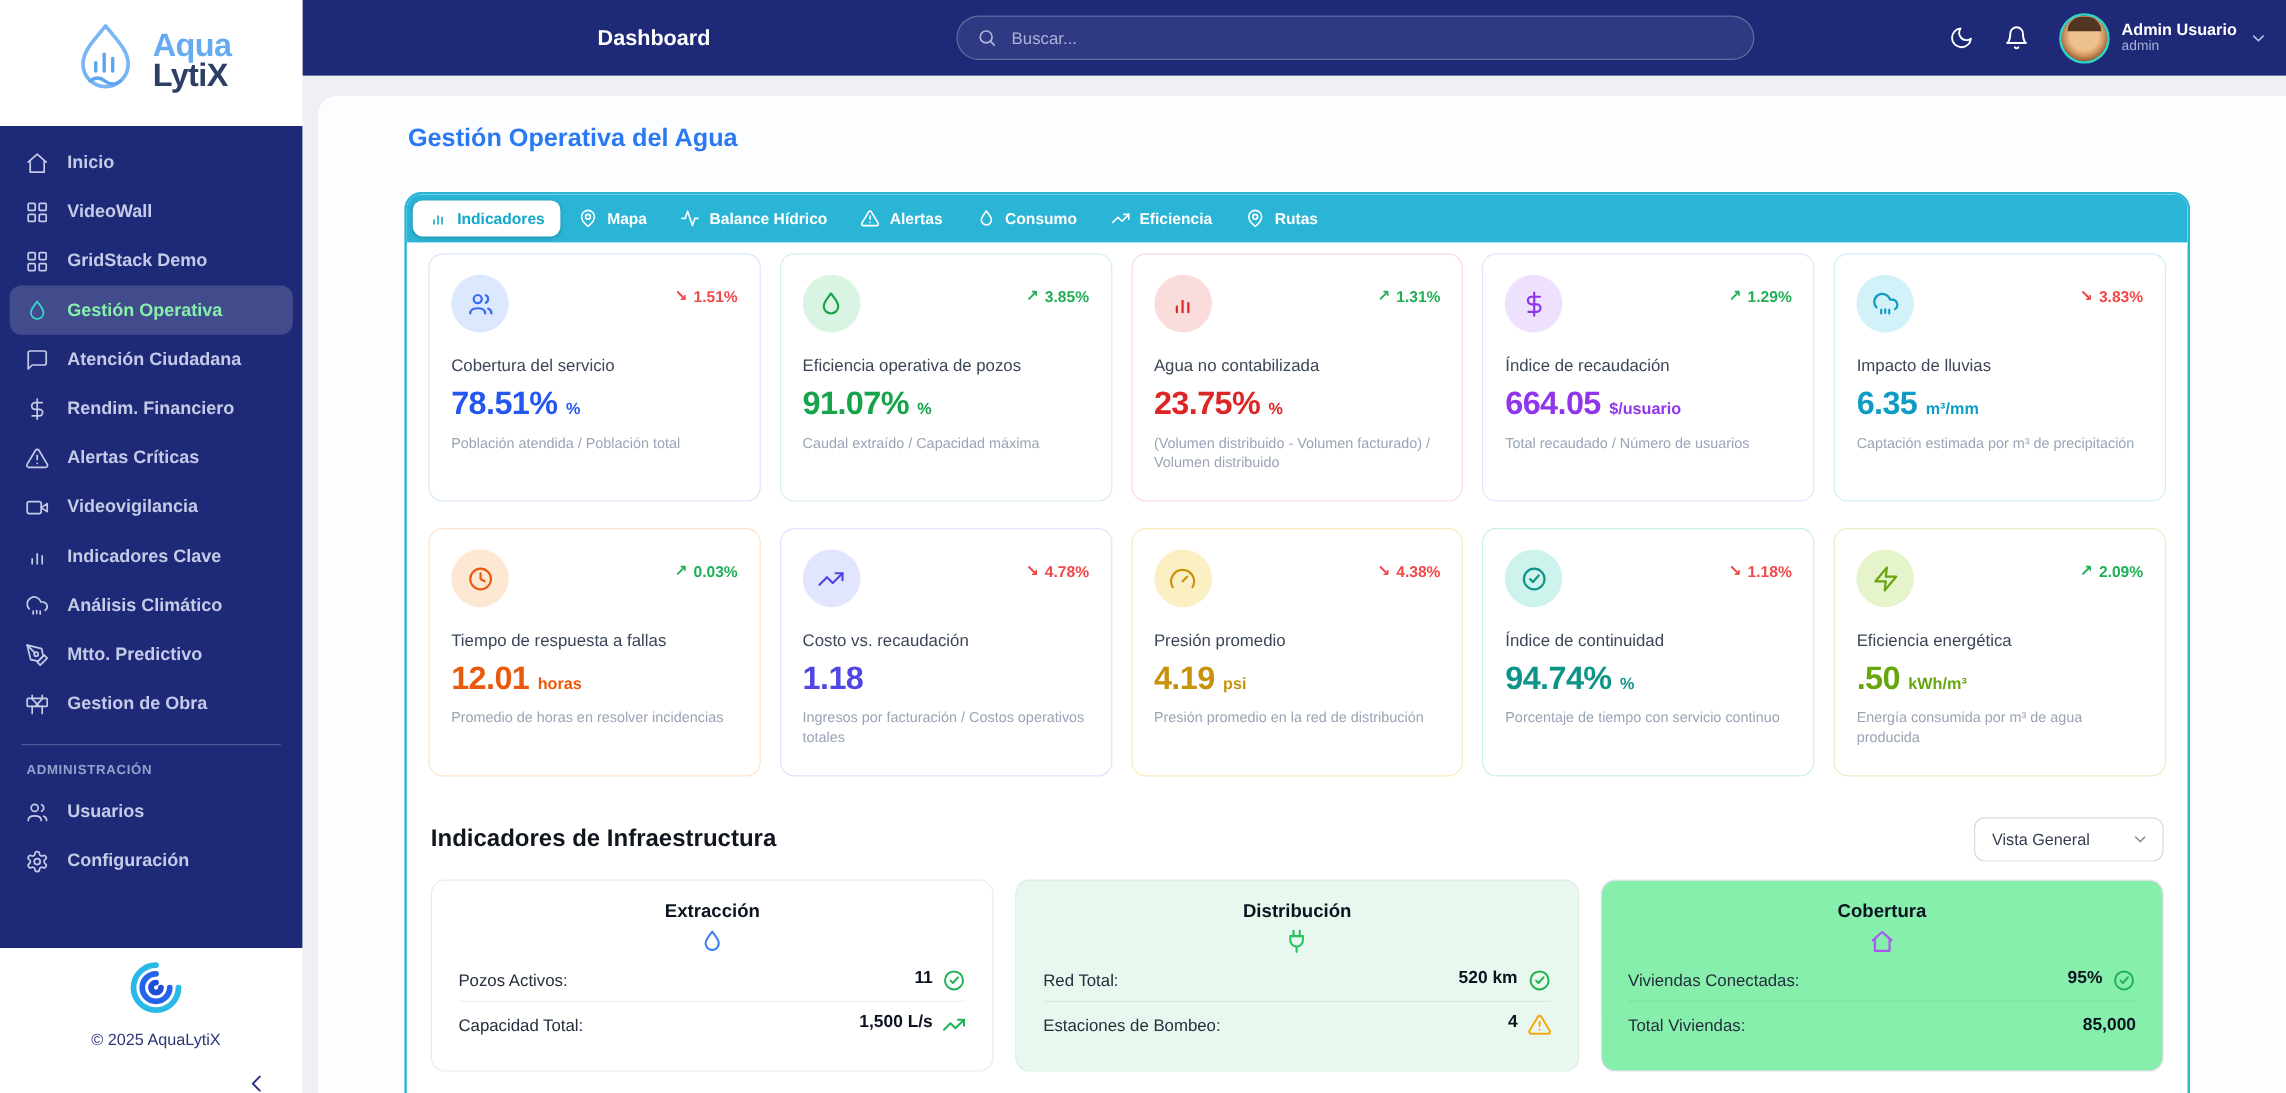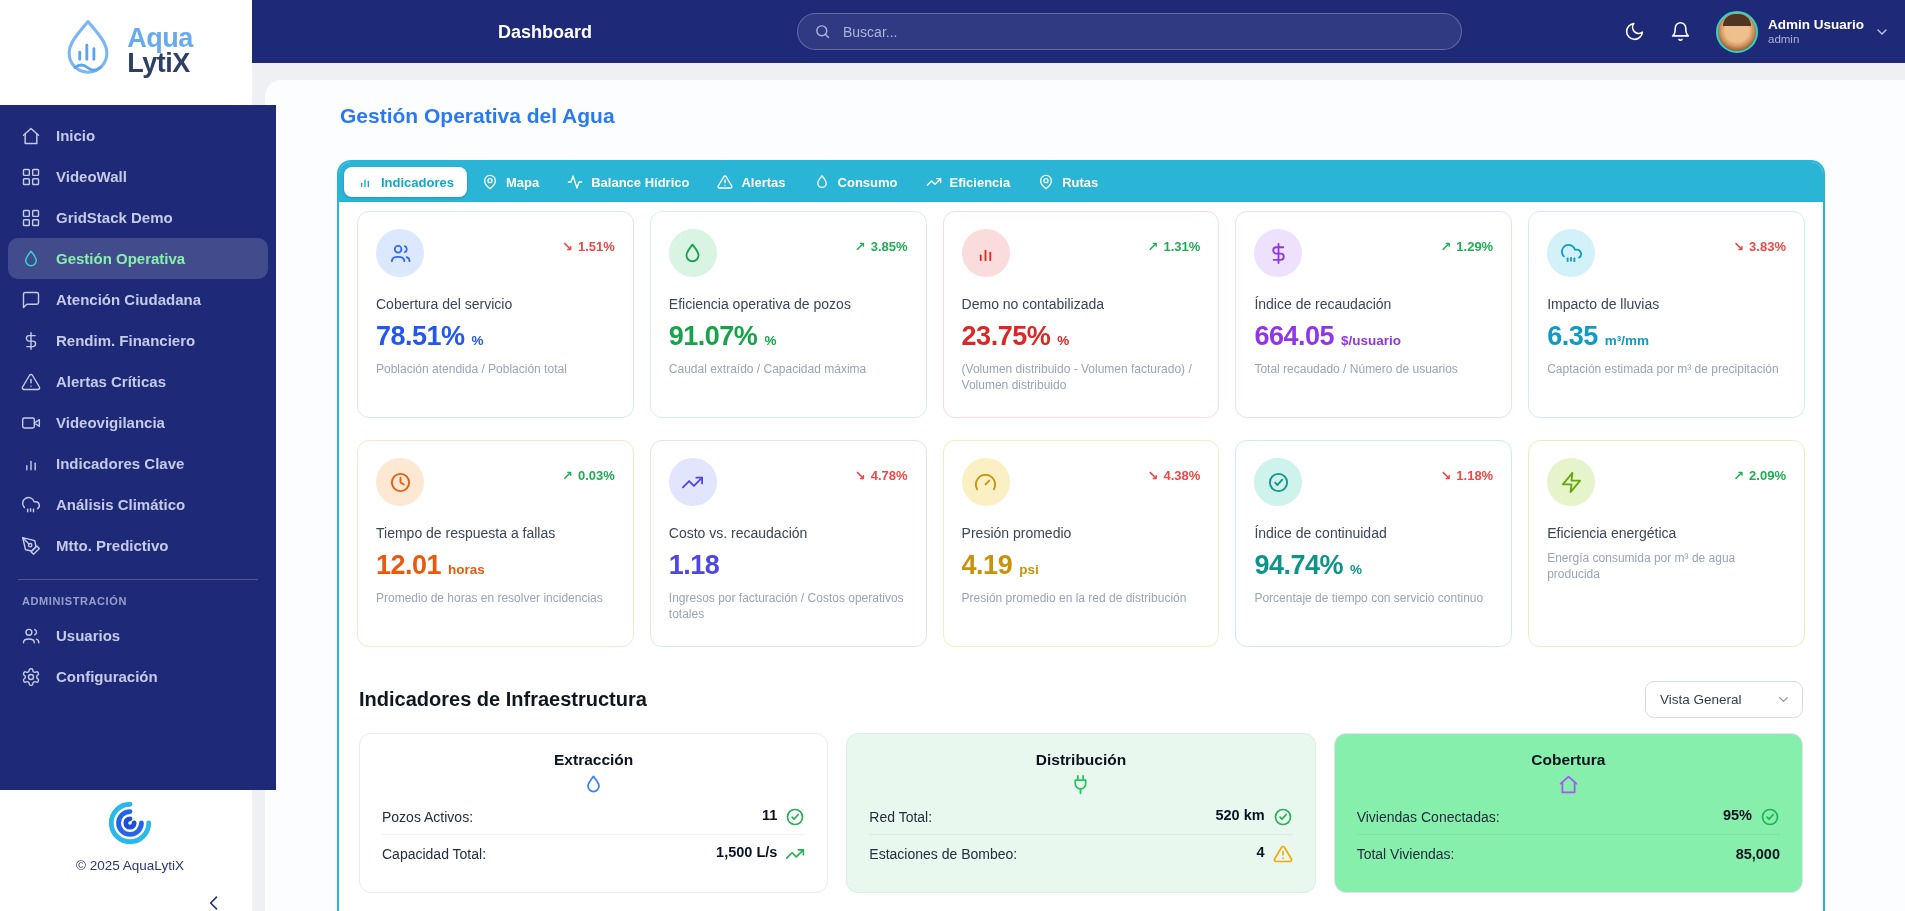--- a/index.html
+++ b/index.html
@@ -5,21 +5,21 @@
   html,body{margin:0;padding:0;width:1905px;height:911px;overflow:hidden;
     background:#eef0f4;font-family:"Liberation Sans","DejaVu Sans",sans-serif;
     -webkit-font-smoothing:antialiased;position:relative}
   .ic{fill:none;stroke:currentColor;stroke-width:2;stroke-linecap:round;stroke-linejoin:round}
 
   
   .sidebar{position:absolute;left:0;top:0;width:252px;height:911px;background:#fff;z-index:3}
   .logo-block{height:102px;display:flex;align-items:center;justify-content:center;gap:10px}
   .brand-text{line-height:.92;font-weight:800;font-size:27px;letter-spacing:-.5px}
   .brand-1{color:#66abf2}.brand-2{color:#2e3f66}
-  .nav{position:absolute;top:105px;left:0;width:276px;height:685px;background:#1e2a78;
+  .nav{position:absolute;top:105px;left:0;width:252px;height:685px;background:#1e2a78;
     padding:10px 8px 0;box-sizing:border-box}
   .nav-item{height:41px;display:flex;align-items:center;gap:15px;padding:0 8px 0 13px;
     border-radius:10px;color:#c5cbe7;font-size:15px;font-weight:600;cursor:pointer}
   .nav-item .ic{width:20px;height:20px;flex:none;stroke-width:1.7}
   .nav-item.active{background:rgba(255,255,255,.16);color:#86efac}
   .nav-item.active .ic{color:#39d6cb}
   .nav-divider{height:1px;background:rgba(255,255,255,.22);margin:13px 10px}
   .nav-section{font-size:11px;font-weight:700;letter-spacing:.6px;color:#96a0cc;padding:2px 0 8px 14px}
   .side-footer{position:absolute;left:0;top:798px;width:260px;text-align:center}
   .copyright{font-size:13.5px;color:#2b3776;margin-top:6px}
@@ -210,20 +210,32 @@
     </div>
     <div class="nav-item">
       <svg class="ic" viewBox="0 0 24 24">
           <path d="m12 19 7-7 3 3-7 7-3-3Z"></path>
           <path d="m18 13-1.5-7.5L2 2l3.5 14.5L13 18l5-5Z"></path>
           <path d="m2 2 7.6 7.6"></path>
           <circle cx="11" cy="11" r="2"></circle>
         </svg>
       <span>Mtto. Predictivo</span>
     </div>
+    <div class="nav-item">
+      <svg class="ic" viewBox="0 0 24 24">
+          <rect x="2" y="6" width="20" height="8" rx="1"></rect>
+          <path d="M17 14v7"></path>
+          <path d="M7 14v7"></path>
+          <path d="M17 3v3"></path>
+          <path d="M7 3v3"></path>
+          <path d="m6.5 6 7.5 8"></path>
+          <path d="m17.5 6-7.5 8"></path>
+        </svg>
+      <span>Gestion de Obra</span>
+    </div>
 
     <div class="nav-divider"></div>
     <div class="nav-section">ADMINISTRACIÓN</div>
 
     <div class="nav-item">
       <svg class="ic" viewBox="0 0 24 24">
           <circle cx="9.5" cy="7.5" r="3.5"></circle>
           <path d="M3 20c0-3 3-4.5 6.5-4.5S16 17 16 20"></path>
           <path d="M16.5 4.3a3.5 3.5 0 0 1 0 6.4"></path>
           <path d="M18.5 15.8c2 .7 2.9 2.1 2.9 4.2"></path>
@@ -403,21 +415,21 @@
                 <path d="M7 19v-5"></path>
                 <path d="M12 19V9"></path>
                 <path d="M17 19v-8"></path>
               </svg>
             </div>
           <div class="k-trend up">
               <span>↗</span>
               <span>1.31%</span>
             </div>
         </div>
-        <div class="k-title">Demo no contabilizada</div>
+        <div class="k-title">Agua no contabilizada</div>
         <div class="k-value-row">
             <span class="k-value">23.75%</span>
             <span class="k-unit">%</span>
           </div>
         <div class="k-sub">(Volumen distribuido - Volumen facturado) / Volumen distribuido</div>
       </div>
 
       <div class="kcard acc-purple">
         <div class="k-top">
           <div class="k-chip">
@@ -552,20 +564,24 @@
               <svg class="ic" viewBox="0 0 24 24">
                 <path d="M13 2 3 14h9l-1 8 10-12h-9l1-8Z"></path>
               </svg>
             </div>
           <div class="k-trend up">
               <span>↗</span>
               <span>2.09%</span>
             </div>
         </div>
         <div class="k-title">Eficiencia energética</div>
+        <div class="k-value-row">
+            <span class="k-value">.50</span>
+            <span class="k-unit">kWh/m³</span>
+          </div>
         <div class="k-sub">Energía consumida por m³ de agua producida</div>
       </div>
     </div>
 
     <div class="infra-head">
       <div class="infra-title">Indicadores de Infraestructura</div>
       <div class="select">
         <span>Vista General</span>
         <svg class="ic" viewBox="0 0 24 24">
             <path d="m6 9 6 6 6-6"></path>

